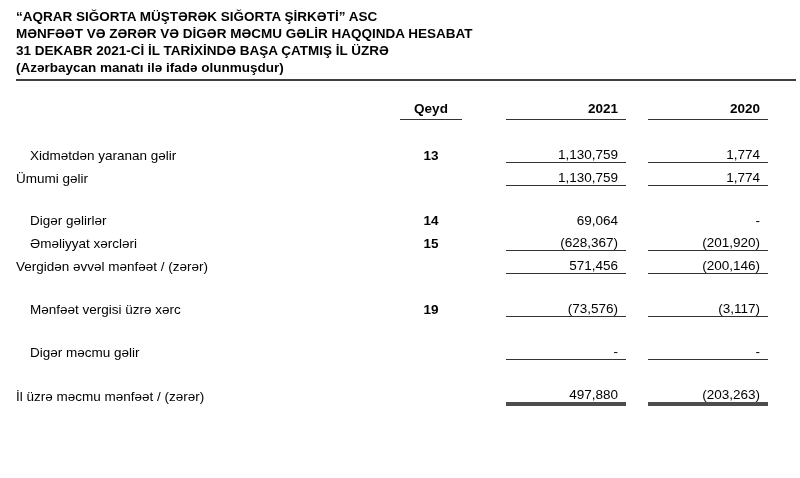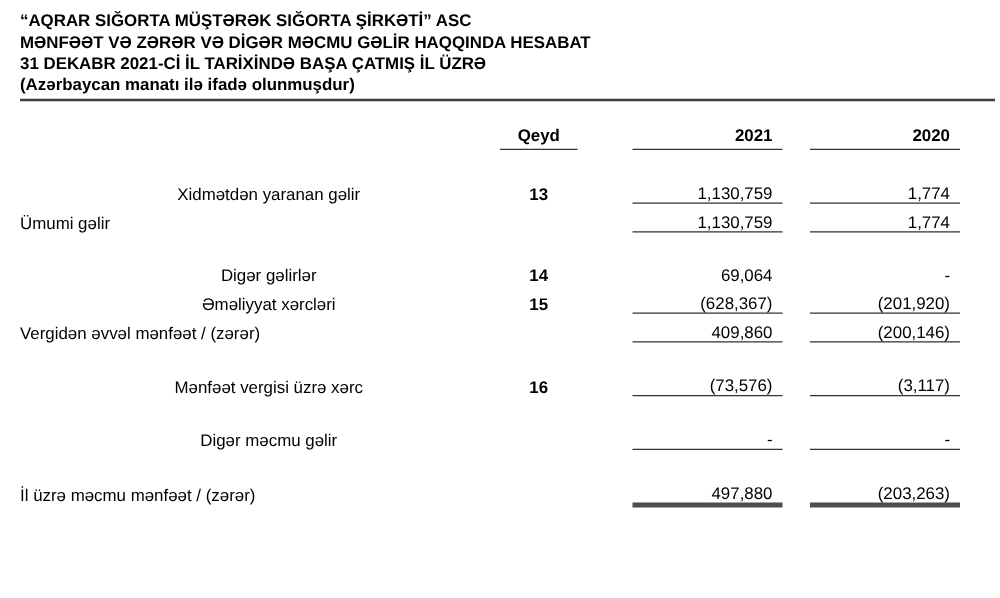--- a/index.html
+++ b/index.html
@@ -35,21 +35,21 @@
   col.c-note  { width: 62px; }
   col.c-gap1  { width: 44px; }
   col.c-num1  { width: 120px; }
   col.c-gap2  { width: 22px; }
   col.c-num2  { width: 120px; }
 
   td { vertical-align: bottom; padding: 0; height: 22px; }
   thead td { font-weight: 700; height: 26px; padding-bottom: 3px; }
 
   td.label { text-align: left; }
-  td.label.indent { padding-left: 14px; text-align: center; }
+  td.label.indent { padding-left: 14px; }
   td.note  { text-align: center; font-weight: 700; }
   td.num   { text-align: right; padding-right: 8px; }
   tr.bold td { font-weight: 400; }
 
   td.ruled       { border-bottom: 1.5px solid #333333; }
   td.thick-ruled { border-bottom: 4px solid #4d4d4d; }
   td.spacer      { height: 20px; }
 </style>
 </head>
 <body>
@@ -118,30 +118,30 @@
           <td class="note">15</td>
           <td class="gap"></td>
           <td class="num ruled">(628,367)</td>
           <td class="gap"></td>
           <td class="num ruled">(201,920)</td>
         </tr>
         <tr class="bold">
           <td class="label">Vergidən əvvəl mənfəət / (zərər)</td>
           <td class="note"></td>
           <td class="gap"></td>
-          <td class="num ruled">409,860</td>
+          <td class="num ruled">571,456</td>
           <td class="gap"></td>
           <td class="num ruled">(200,146)</td>
         </tr>
         <tr>
           <td colspan="6" class="spacer"></td>
         </tr>
         <tr>
           <td class="label indent">Mənfəət vergisi üzrə xərc</td>
-          <td class="note">16</td>
+          <td class="note">19</td>
           <td class="gap"></td>
           <td class="num ruled">(73,576)</td>
           <td class="gap"></td>
           <td class="num ruled">(3,117)</td>
         </tr>
         <tr>
           <td colspan="6" class="spacer"></td>
         </tr>
         <tr>
           <td class="label indent">Digər məcmu gəlir</td>

